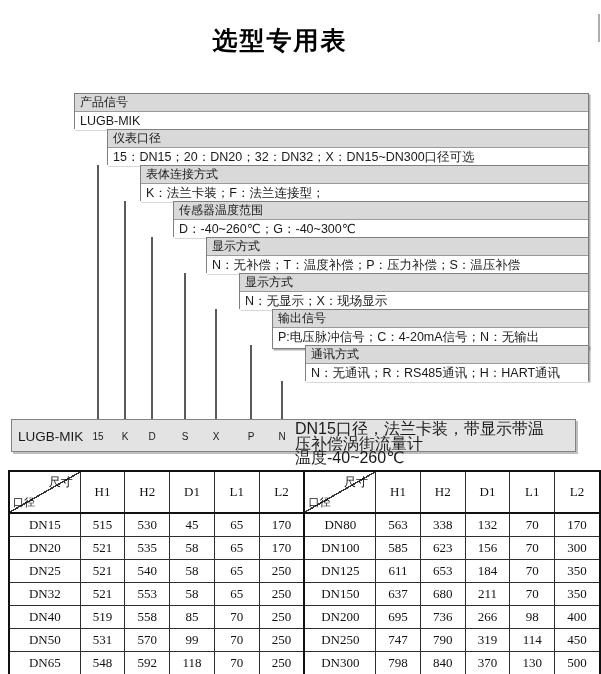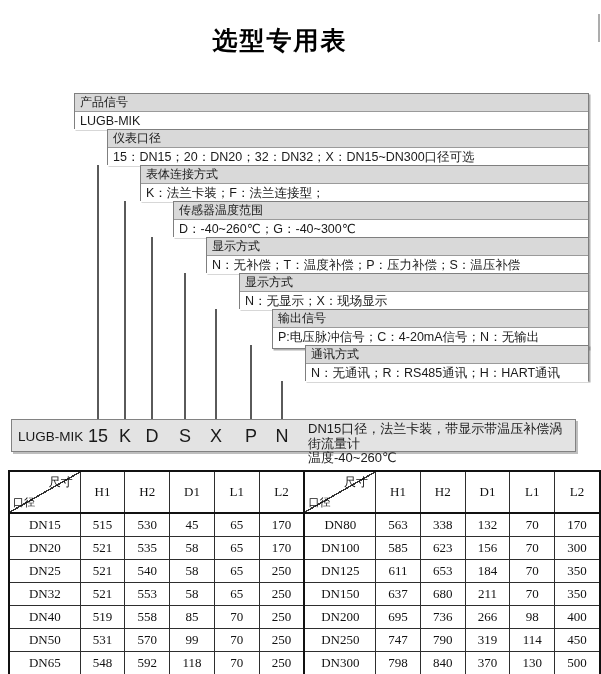--- a/index.html
+++ b/index.html
@@ -12,23 +12,23 @@
         box-shadow:1.5px 1.5px 0 rgba(110,110,110,.55);box-sizing:border-box;margin-left:32px;}
   .cbox .hdr{height:17px;line-height:17px;background:#d9d9d9;border-bottom:1px solid #9a9a9a;
              padding-left:5px;font-size:12px;white-space:nowrap;overflow:hidden;}
   .cbox .val{height:18px;line-height:18px;background:#fff;padding-left:5px;
              font-size:12.5px;white-space:nowrap;overflow:hidden;}
   .cline{position:absolute;width:1.5px;background:#5a5a5a;}
   
   .coderow{position:absolute;left:11px;top:419px;width:565px;height:33px;background:#e3e3e3;
            border:1px solid #828282;box-shadow:2px 2px 0 rgba(110,110,110,.45);box-sizing:border-box;}
   .coderow .prefix{position:absolute;left:6px;top:0;height:33px;line-height:33px;font-size:13.5px;}
-  .codeletter{position:absolute;top:0;height:15px;line-height:33px;font-size:18px;
+  .codeletter{position:absolute;top:0;height:15px;line-height:33px;font-size:10px;
               transform:translateX(-50%);}
-  .coderow .desc{position:absolute;left:296px;top:2px;width:260px;font-size:13px;line-height:14.5px;}
+  .coderow .desc{position:absolute;left:283px;top:2px;width:260px;font-size:16px;line-height:14.5px;}
   
   .dimtable{position:absolute;left:8px;top:470px;border-collapse:collapse;table-layout:fixed;
             font-family:"Liberation Serif","DejaVu Serif",serif;}
   .dimtable th,.dimtable td{border:1px solid #2e2e2e;text-align:center;padding:0;
             font-weight:normal;font-size:13px;color:#111;overflow:hidden;}
   .dimtable td{height:22px;}
   .dimtable th{height:40px;border-bottom:2px solid #111;}
   .dimtable .divider{border-left:2.5px solid #111;}
   .dimtable{border:2px solid #111;}
   .corner{position:relative;width:70px;

